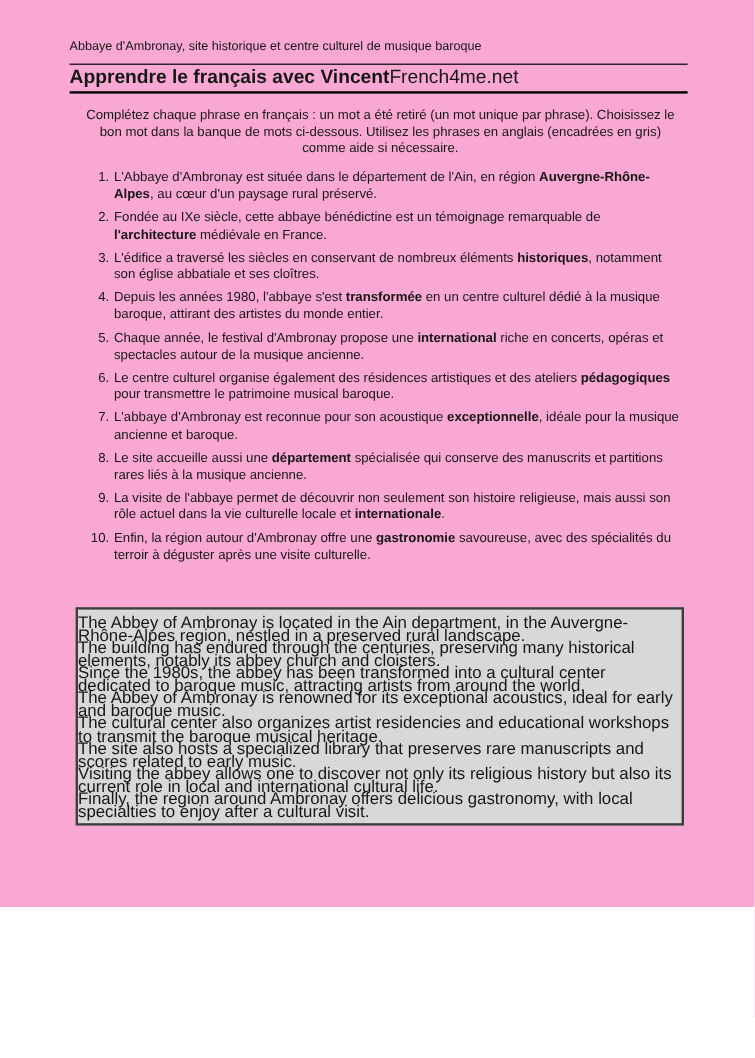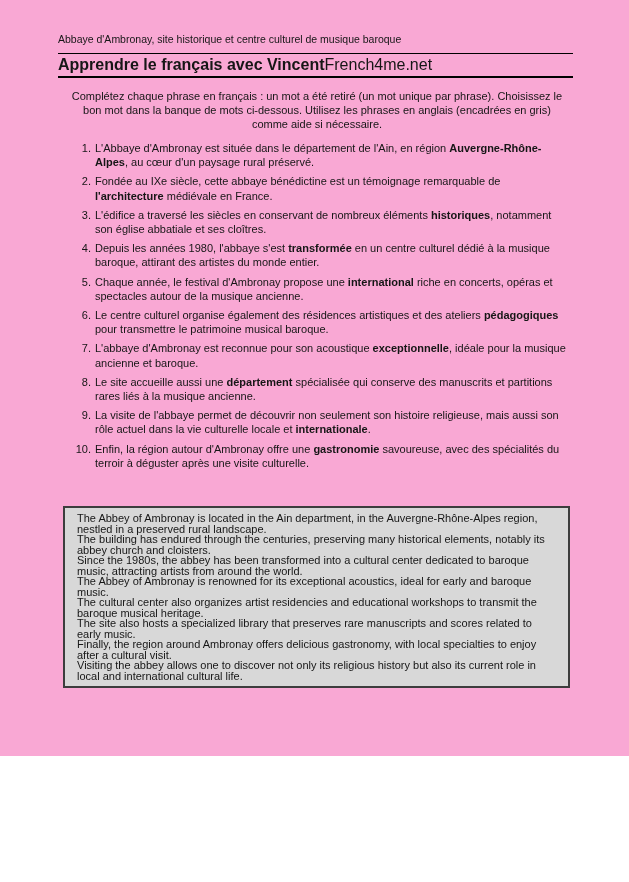--- a/index.html
+++ b/index.html
@@ -23,21 +23,21 @@
   .rule-thick{border:none;border-top:2px solid var(--rule);margin:0;}
   .page-title{font-size:23.5px;font-weight:bold;margin:13px 0 0 4px;line-height:26px;letter-spacing:.2px;}
   .instructions{margin:11px 0 0 6px;width:506px;font-size:11px;line-height:14px;text-align:center;}
   .exercise{margin:10px 0 0 0;}
   .item{display:flex;margin-bottom:5px;font-size:11px;line-height:14.2px;}
   .item .num{width:37px;text-align:right;padding-right:4px;flex:0 0 auto;box-sizing:border-box;}
   .item .txt{flex:1 1 auto;max-width:473px;}
   .english-box{
     margin:36px 0 0 5px;width:507px;box-sizing:border-box;
     background:var(--box-bg);border:2px solid var(--box-border);
-    padding:5px 12px;font-size:11px;line-height:10.5px;
+    padding:5px 0;font-size:14px;line-height:10.5px;
   }
   b{font-weight:bold;}
 </style>
 </head>
 <body>
 
 <div class="page">
   <div class="content">
 
     <div class="hdr-line">Abbaye d'Ambronay, site historique et centre culturel de musique baroque</div>
@@ -95,18 +95,18 @@
       </div>
     </div>
 
     <div class="english-box">
       <div>The Abbey of Ambronay is located in the Ain department, in the Auvergne-Rhône-Alpes region, nestled in a preserved rural landscape.</div>
       <div>The building has endured through the centuries, preserving many historical elements, notably its abbey church and cloisters.</div>
       <div>Since the 1980s, the abbey has been transformed into a cultural center dedicated to baroque music, attracting artists from around the world.</div>
       <div>The Abbey of Ambronay is renowned for its exceptional acoustics, ideal for early and baroque music.</div>
       <div>The cultural center also organizes artist residencies and educational workshops to transmit the baroque musical heritage.</div>
       <div>The site also hosts a specialized library that preserves rare manuscripts and scores related to early music.</div>
+      <div>Visiting the abbey allows one to discover not only its religious history but also its current role in local and international cultural life.</div>
       <div>Finally, the region around Ambronay offers delicious gastronomy, with local specialties to enjoy after a cultural visit.</div>
-      <div>Visiting the abbey allows one to discover not only its religious history but also its current role in local and international cultural life.</div>
     </div>
 
   </div>
 </div>
 
 </body></html>

